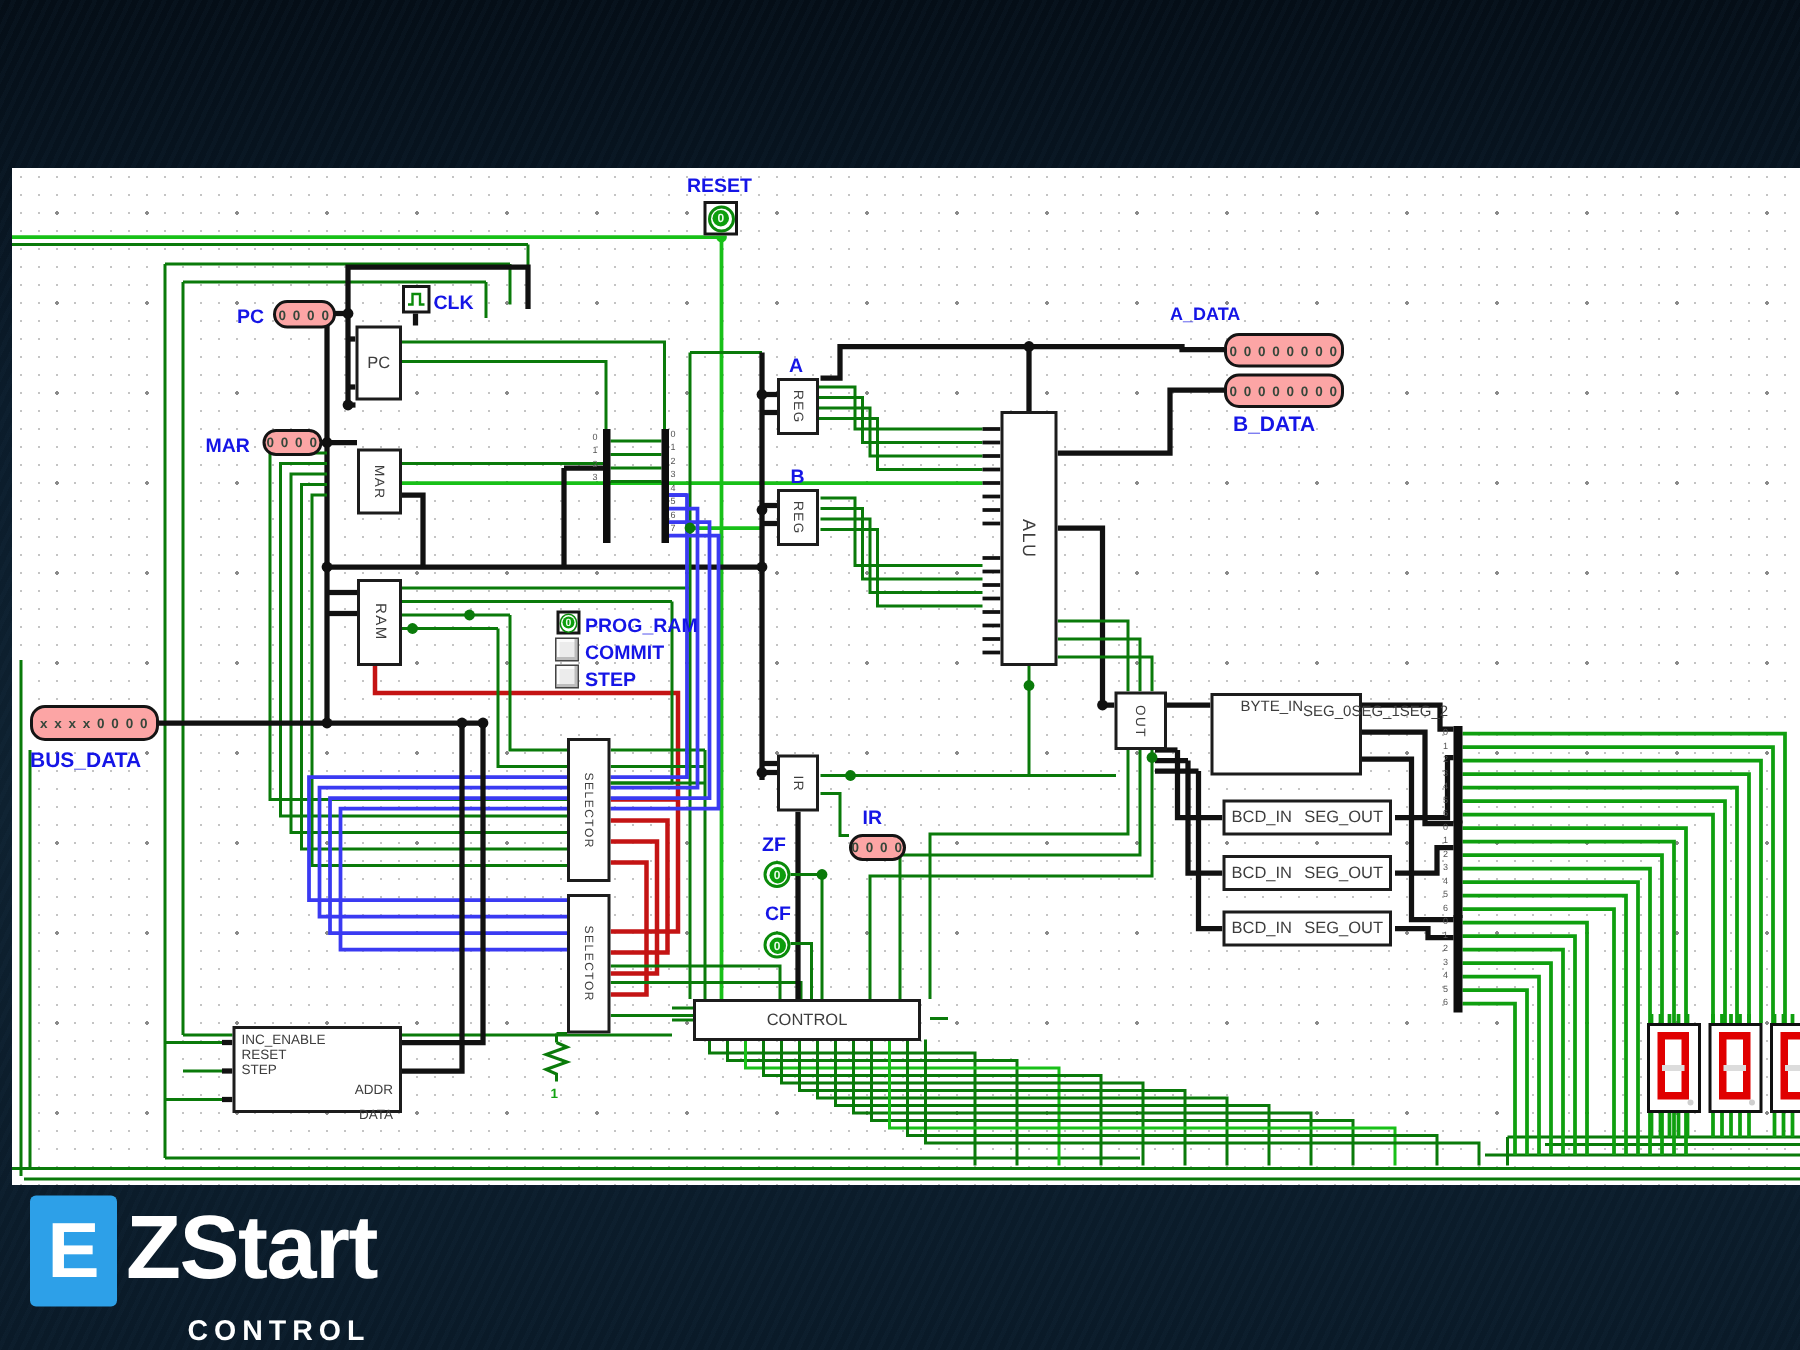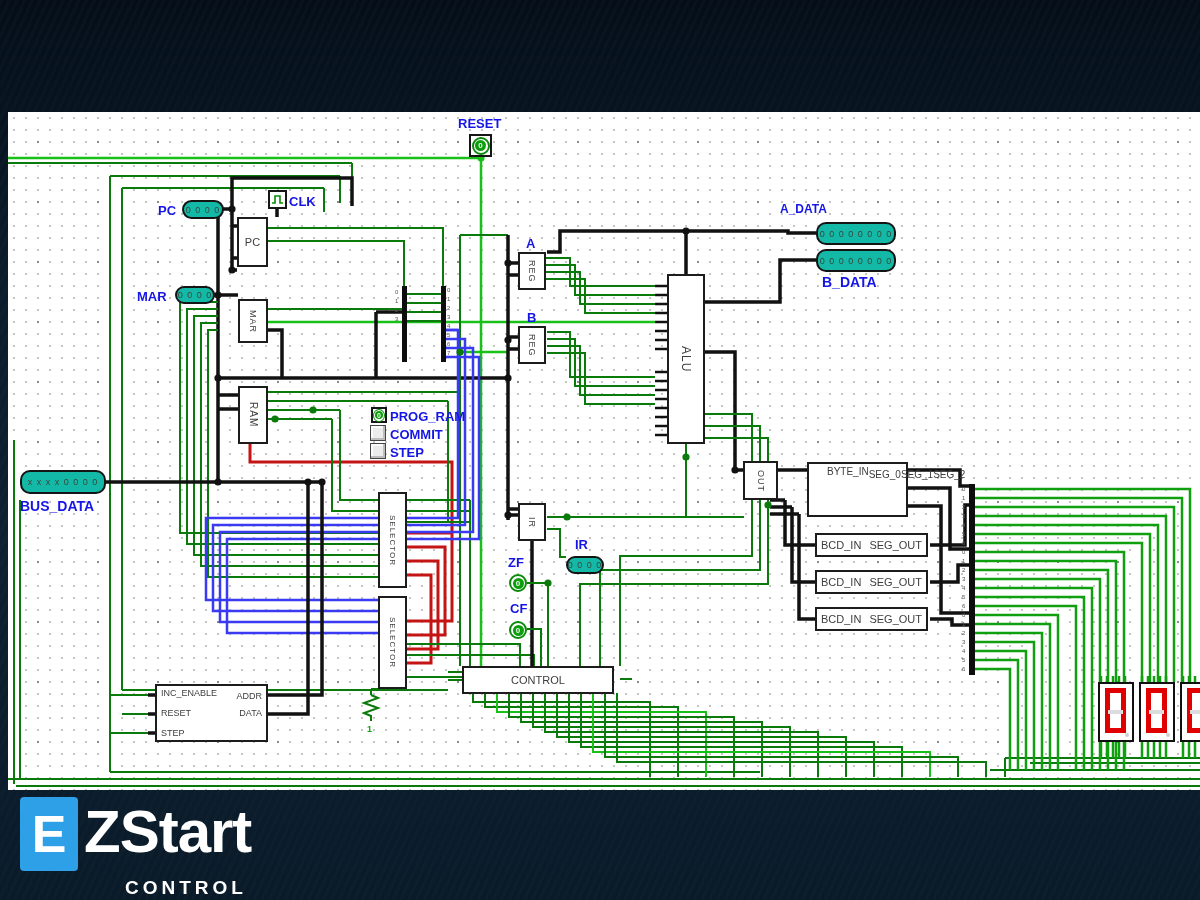--- a/index.html
+++ b/index.html
@@ -10,22 +10,22 @@
     position:relative;}
   #canvas{position:absolute;left:8px;top:112px;width:1192px;height:678px;background:#fff;
     background-image:radial-gradient(circle,#8a8a8a 1.1px,transparent 1.2px),
                      radial-gradient(circle,#c4c4c4 .9px,transparent 1px);
     background-size:60px 60px,12px 12px;z-index:1;}
   #wires{position:absolute;left:0;top:0;z-index:2;pointer-events:none;}
   .comp{position:absolute;background:#fff;border:2px solid #1c1c1c;box-sizing:border-box;
     color:#3d3d3d;z-index:3;display:flex;align-items:center;justify-content:center;}
   .vt{writing-mode:vertical-rl;letter-spacing:1px;}
   .lbl{position:absolute;color:#1515e6;font-weight:bold;font-size:13px;z-index:4;white-space:nowrap;}
-  .disp{position:absolute;background:#14b8a6;border:2px solid #141414;border-radius:10px;
-    font-size:9px;font-weight:normal;color:#36463a;display:flex;align-items:center;
+  .disp{position:absolute;background:#fca5a5;border:2px solid #141414;border-radius:10px;
+    font-size:9px;font-weight:bold;color:#36463a;display:flex;align-items:center;
     justify-content:center;letter-spacing:1px;z-index:3;box-sizing:border-box;white-space:nowrap;}
   .led{position:absolute;z-index:4;border-radius:50%;border:2px solid #0a8a0a;background:#fff;
     width:18px;height:18px;box-sizing:border-box;display:flex;align-items:center;justify-content:center;}
   .led i{font-style:normal;width:11px;height:11px;border-radius:50%;background:#0c9e0c;color:#eafbea;
     font-size:8px;font-weight:bold;display:flex;align-items:center;justify-content:center;}
   .sqbtn{position:absolute;z-index:4;background:#fff;border:2px solid #161616;box-sizing:border-box;
     display:flex;align-items:center;justify-content:center;}
   .gbtn{position:absolute;z-index:4;background:#ececec;border:1.5px solid #444;
     box-shadow:inset -2px -2px 0 #bdbdbd, inset 2px 2px 0 #fbfbfb;box-sizing:border-box;}
   .sseg{position:absolute;z-index:3;width:36px;height:60px;background:#fff;border:2.5px solid #101010;box-sizing:border-box;}
@@ -386,21 +386,21 @@
     <span>CONTROL</span>
   </div>
 
 <div class="comp" style="left:378px;top:492px;width:29px;height:96px;font-size:8px">
     <span class="vt">SELECTOR</span>
   </div>
 <div class="comp" style="left:378px;top:596px;width:29px;height:93px;font-size:8px">
     <span class="vt">SELECTOR</span>
   </div>
 
-<div class="comp" style="left:155px;top:684px;width:113px;height:58px;font-size:9px;justify-content:space-between;align-items:stretch;padding:2px 4px;flex-direction:row">
+<div class="comp" style="left:155px;top:684px;width:113px;height:58px;font-size:9px;justify-content:space-between;align-items:stretch;padding:2px 4px;flex-direction:column">
   <span style="display:flex;flex-direction:column;justify-content:space-between">
     <span>INC_ENABLE</span>
     <span>RESET</span>
     <span>STEP</span>
   </span>
   <span style="display:flex;flex-direction:column;justify-content:flex-start;align-items:flex-end;line-height:17px">
     <span>ADDR</span>
     <span>DATA</span>
   </span>
 </div>

